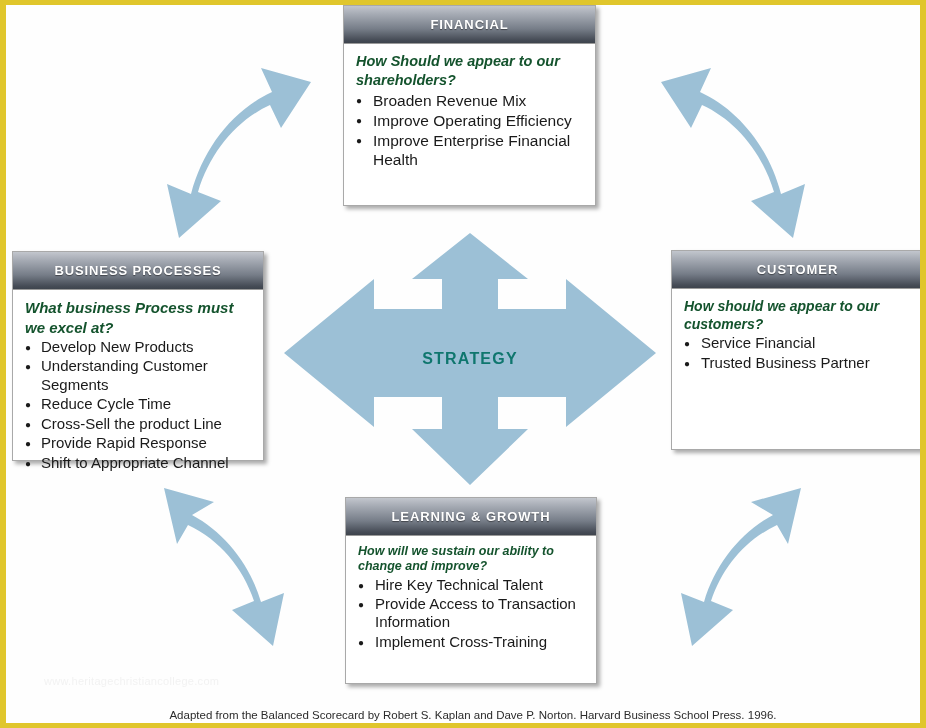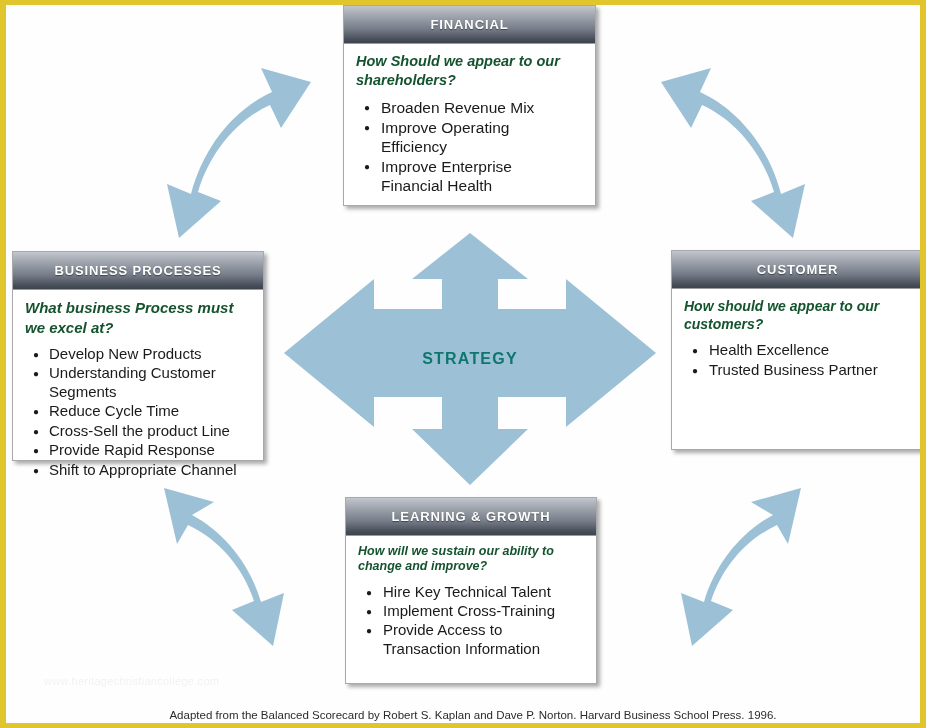--- a/index.html
+++ b/index.html
@@ -81,21 +81,21 @@
   .panel-question {
     font-style: italic;
     font-weight: bold;
     font-size: 14.5px;
     line-height: 1.30;
     color: #14532d;
     margin: 0 0 1px 0;
   }
   .panel-list {
     list-style: none;
-    margin: 8px;
+    margin: 0;
     padding: 0;
   }
   .panel-list li {
     position: relative;
     padding-left: 17px;
     font-size: 15.5px;
     line-height: 1.23;
     color: #1a1a1a;
     margin-bottom: 1px;
   }
@@ -210,21 +210,21 @@
         <li>Improve Enterprise Financial Health</li>
       </ul>
     </div>
   </div>
 
   <div class="panel" id="panel-customer">
     <div class="panel-header">CUSTOMER</div>
     <div class="panel-body">
       <p class="panel-question">How should we appear to our customers?</p>
       <ul class="panel-list">
-        <li>Health Excellence</li>
+        <li>Service Financial</li>
         <li>Trusted Business Partner</li>
       </ul>
     </div>
   </div>
 
   <div class="panel" id="panel-business">
     <div class="panel-header">BUSINESS PROCESSES</div>
     <div class="panel-body">
       <p class="panel-question">What business Process must we excel at?</p>
       <ul class="panel-list">
@@ -237,22 +237,22 @@
       </ul>
     </div>
   </div>
 
   <div class="panel" id="panel-learning">
     <div class="panel-header">LEARNING &amp; GROWTH</div>
     <div class="panel-body">
       <p class="panel-question">How will we sustain our ability to change and improve?</p>
       <ul class="panel-list">
         <li>Hire Key Technical Talent</li>
+        <li>Provide Access to Transaction Information</li>
         <li>Implement Cross-Training</li>
-        <li>Provide Access to Transaction Information</li>
       </ul>
     </div>
   </div>
 
   <div class="watermark">www.heritagechristiancollege.com</div>
 
   <div class="footer">Adapted from the Balanced Scorecard by Robert S. Kaplan and Dave P. Norton. Harvard Business School Press. 1996.</div>
 
 </div>
 

